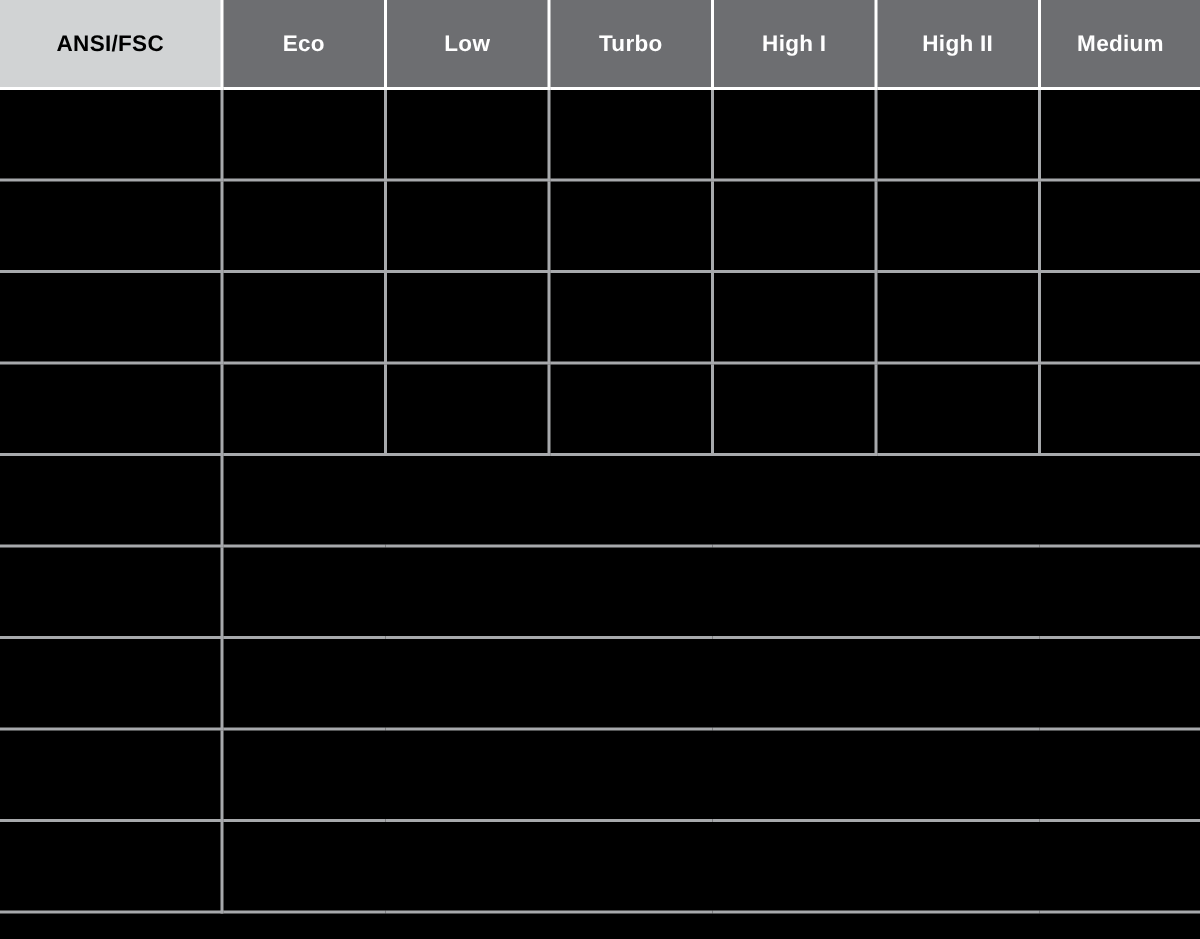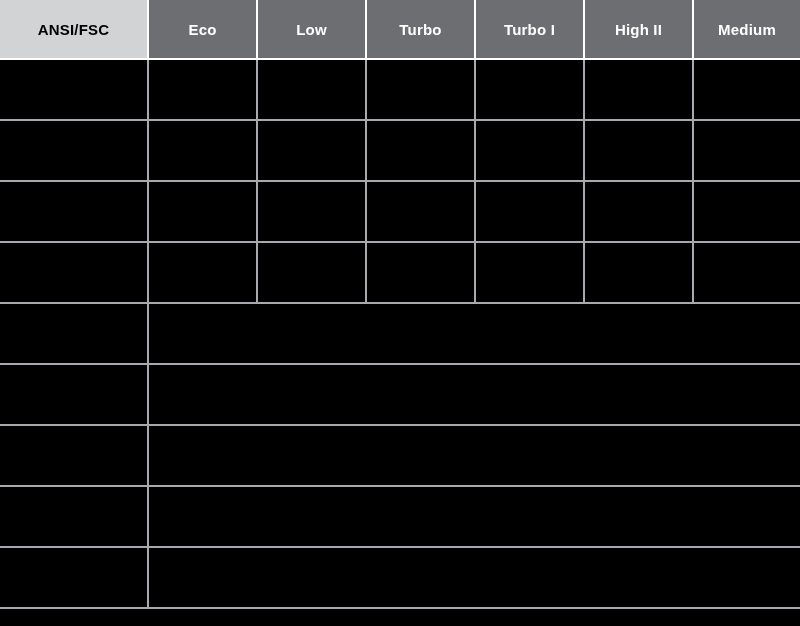--- a/index.html
+++ b/index.html
@@ -126,21 +126,21 @@
       <col style="width:109px">
       <col style="width:107px">
     </colgroup>
 
     <thead>
       <tr class="header-row">
         <th class="header-cell label-header">ANSI/FSC</th>
         <th class="header-cell">Eco</th>
         <th class="header-cell">Low</th>
         <th class="header-cell">Turbo</th>
-        <th class="header-cell">Turbo I</th>
+        <th class="header-cell">High I</th>
         <th class="header-cell">High II</th>
         <th class="header-cell">Medium</th>
       </tr>
     </thead>
 
     <tbody>
 
       <tr class="data-row">
         <td class="data-cell label-cell"></td>
         <td class="data-cell"></td>

